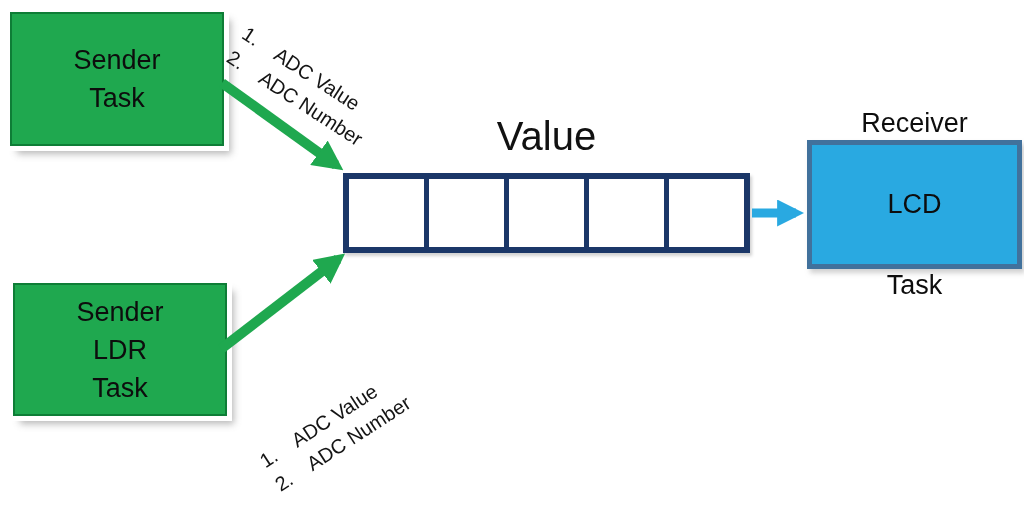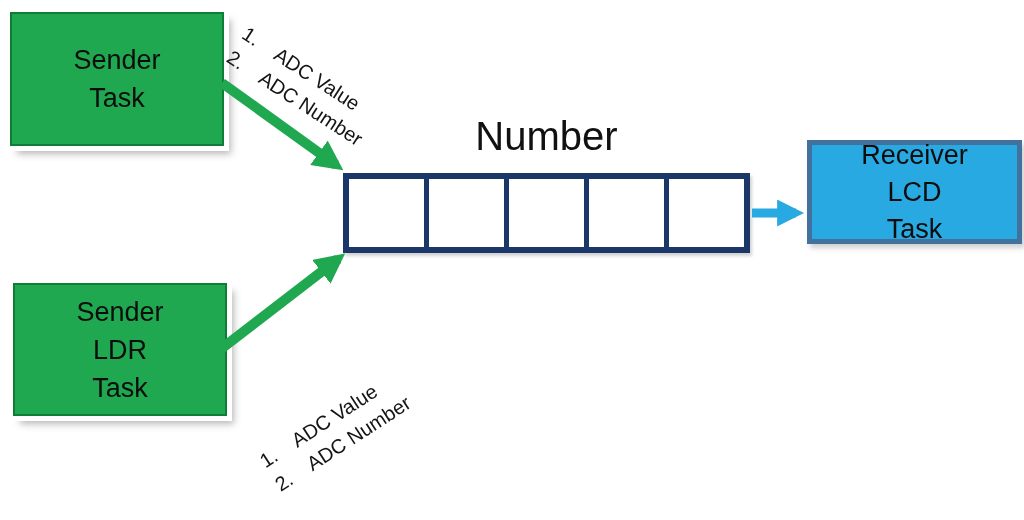--- a/index.html
+++ b/index.html
@@ -22,27 +22,27 @@
     display:flex; flex-direction:column; justify-content:center; align-items:center;
     text-align:center;
     font-size:27px; line-height:38px;
   }
   .sender-temp { left:10px; top:12px; width:214px; height:134px; }
   .sender-ldr  { left:13px; top:283px; width:214px; height:133px; }
 
   
   .receiver-box {
     position:absolute;
-    left:807px; top:140px; width:215px; height:104px;
+    left:807px; top:140px; width:215px; height:129px;
     background:var(--receiver-fill);
     border:5px solid var(--receiver-border);
     box-shadow:3px 4px 5px rgba(120,120,120,0.35);
     display:flex; flex-direction:column; justify-content:center; align-items:center;
     text-align:center;
-    font-size:27px; line-height:37px;
+    font-size:27px; line-height:37px;gap:44px;
   }
 
   
   .queue-title {
     position:absolute; left:343px; top:113px; width:407px;
     text-align:center; font-size:40px; line-height:46px; color:#111;
   }
   .queue {
     position:absolute; left:343px; top:173px; width:407px; height:80px;
     border:6px solid var(--queue-border);
@@ -87,21 +87,21 @@
     <div>LDR</div>
     <div>Task</div>
   </div>
 
   <div class="receiver-box">
     <div>Receiver</div>
     <div>LCD</div>
     <div>Task</div>
   </div>
 
-  <div class="queue-title">Number</div>
+  <div class="queue-title">Value</div>
   <div class="queue">
       <div class="qcell"></div>
       <div class="qcell"></div>
       <div class="qcell"></div>
       <div class="qcell"></div>
       <div class="qcell"></div>
     </div>
 
   <div class="ann ann-top">
     <div class="ann-line">

